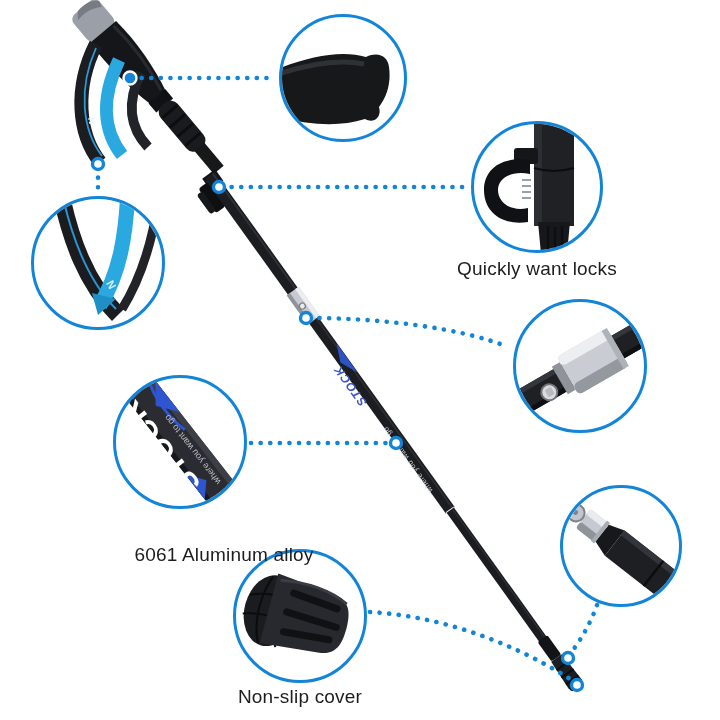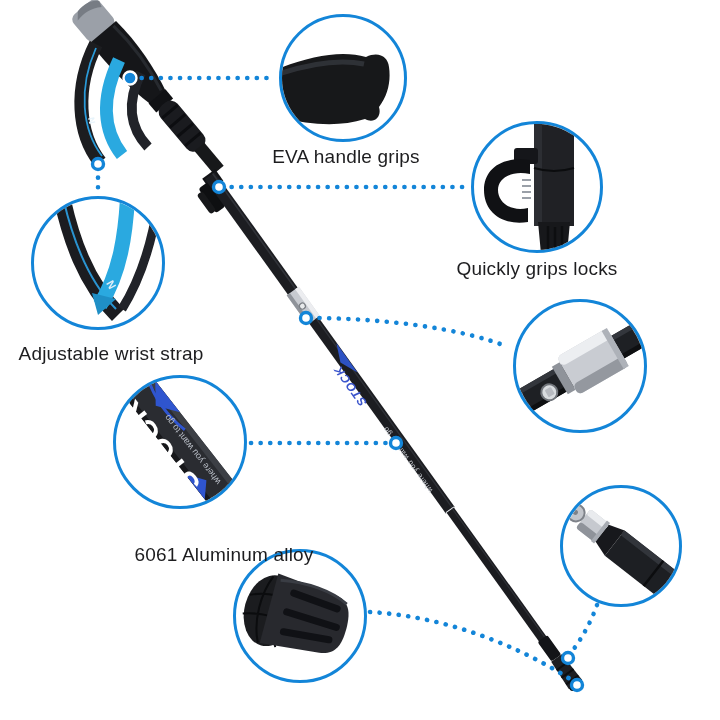--- a/index.html
+++ b/index.html
@@ -182,18 +182,17 @@
         <rect x="-48" y="-12" width="24" height="7" rx="3" fill="#e9ebee"></rect>
         <rect x="-48" y="4" width="24" height="8" rx="3" fill="#8f939a"></rect>
         <rect x="-28" y="-13" width="4" height="26" fill="#a8acb3"></rect>
         <circle cx="-57" cy="0" r="8.5" fill="#c2c5cb" stroke="#7e8289" stroke-width="2"></circle>
         <path d="M -63 -7 L -71 -11 L -61 -2 Z M -63 7 L -71 11 L -61 2 Z M -66 0 L -75 0 L -63 -4 Z" fill="#b0b4ba"></path>
         <circle cx="-58" cy="0" r="2.6" fill="#7e8289"></circle>
       </g>
     </svg>
   </div>
 
-  <div class="callout-label" id="label-eva">EVA handle grips</div>
-  <div class="callout-label" id="label-flap">Quickly grips locks</div>
-  <div class="callout-label" id="label-strap">Adjustable wrist strap</div>
+  <div class="callout-label" id="label-flap">Quickly want locks</div>
   <div class="callout-label" id="label-alum">6061 Aluminum alloy</div>
+  <div class="callout-label" id="label-nonslip">Non-slip cover</div>
 
 </div>
 
 </body></html>

